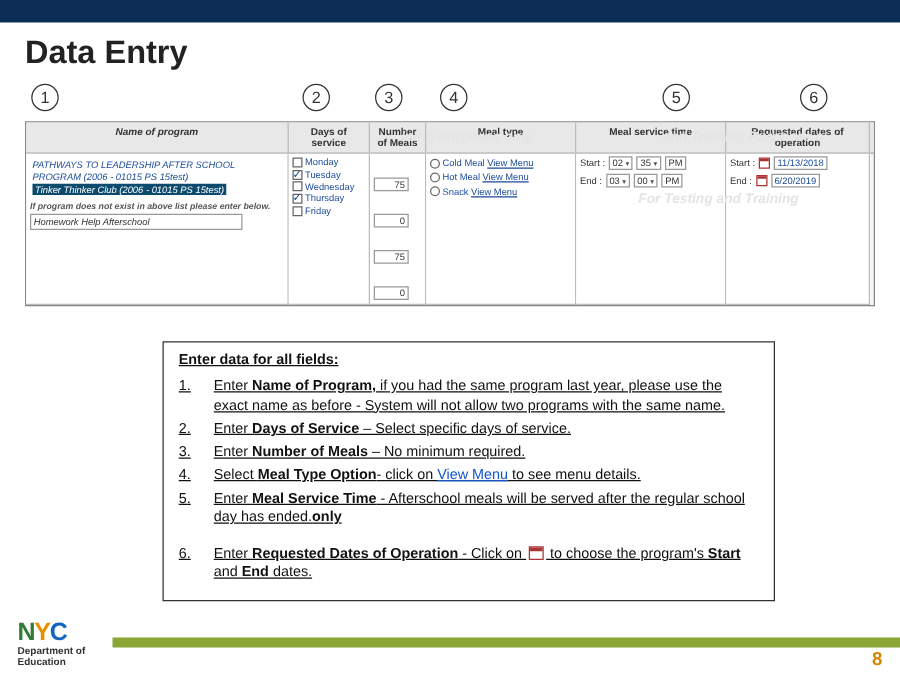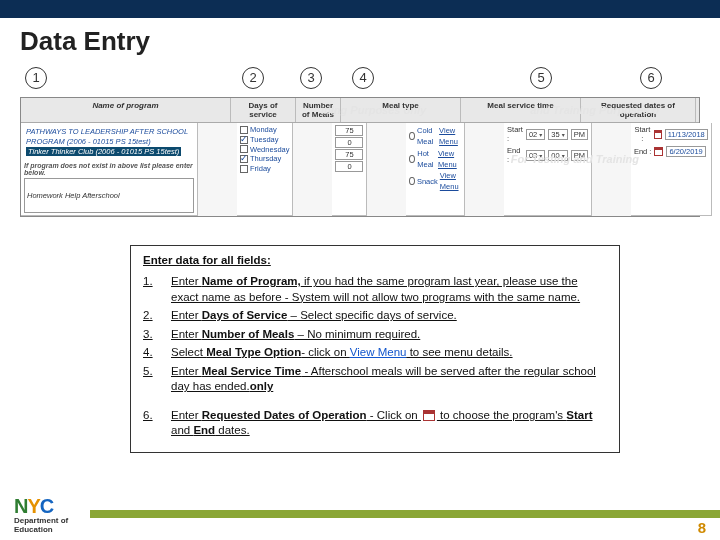--- a/index.html
+++ b/index.html
@@ -59,47 +59,47 @@
     border-bottom: 1px solid #aaa;
   }
   .hdr-row > div {
     border-right: 1px solid #bbb;
     padding: 3px 4px;
     font-weight: bold;
     color: #333;
     font-size: 8px;
     text-align: center;
   }
-  .body-row { display: flex; gap: 39px; }
+  .body-row { display: flex; }
   .body-row > div {
     border-right: 1px solid #bbb;
     border-bottom: 1px solid #bbb;
     padding: 2px 3px;
     background: #fff;
   }
   .c-prog   { width: 210px; font-style: italic; }
   .c-days   { width: 65px; }
   .c-meals  { width: 45px; }
   .c-type   { width: 120px; }
   .c-time   { width: 120px; }
   .c-dates  { width: 115px; text-align: center; }
 
   .prog-list { font-size: 7.5px; color: #1b4b9c; line-height: 1.3; padding: 2px; }
   .prog-list .selected { background: #0c4a6e; color: #fff; display: inline-block; padding: 0 2px; }
   .prog-hint { font-size: 7px; color: #555; margin-top: 4px; font-weight: bold; }
   .hw-input {
     border: 1px solid #999; background: #fff; color: #333;
-    padding: 12px 2px; font-size: 7.5px; margin-top: 2px; display: inline-block; width: 170px;
+    padding: 1px 2px; font-size: 7.5px; margin-top: 2px; display: inline-block; width: 170px;
   }
 
   .day-item { display: flex; align-items: center; gap: 2px; font-size: 7.5px; color: #1b4b9c; line-height: 1.3; }
   .chk { width: 8px; height: 8px; border: 1px solid #666; display: inline-block; background: #fff; position: relative; }
   .chk.on::after { content: "✓"; position: absolute; top: -3px; left: -1px; font-size: 9px; color: #1b4b9c; }
 
-  .meal-num { border: 1px solid #999; background: #fff; color: #333; width: 28px; display: inline-block; text-align: center; padding: 0 2px; font-size: 7.5px; margin-bottom: 1px; }
+  .meal-num { border: 1px solid #999; background: #fff; color: #333; width: 28px; display: inline-block; text-align: right; padding: 0 2px; font-size: 7.5px; margin-bottom: 1px; margin-top: 17px; }
 
   .mt-item { display: flex; align-items: center; gap: 2px; font-size: 7.5px; color: #1b4b9c; line-height: 1.5; }
   .radio { width: 8px; height: 8px; border: 1px solid #666; border-radius: 50%; display: inline-block; background: #fff; }
   .viewmenu { color: #1b4b9c; text-decoration: underline; }
 
   .time-row { font-size: 7.5px; color: #333; display: flex; align-items: center; gap: 3px; margin-bottom: 3px; }
   .sel { border: 1px solid #999; background: #fff; padding: 0 2px; font-size: 7.5px; display: inline-flex; align-items: center; gap: 2px; }
   .sel .tri { font-size: 6px; color: #555; }
 
   .date-row { font-size: 7.5px; color: #333; display: flex; align-items: center; gap: 3px; margin-bottom: 3px; justify-content: flex-start; }

